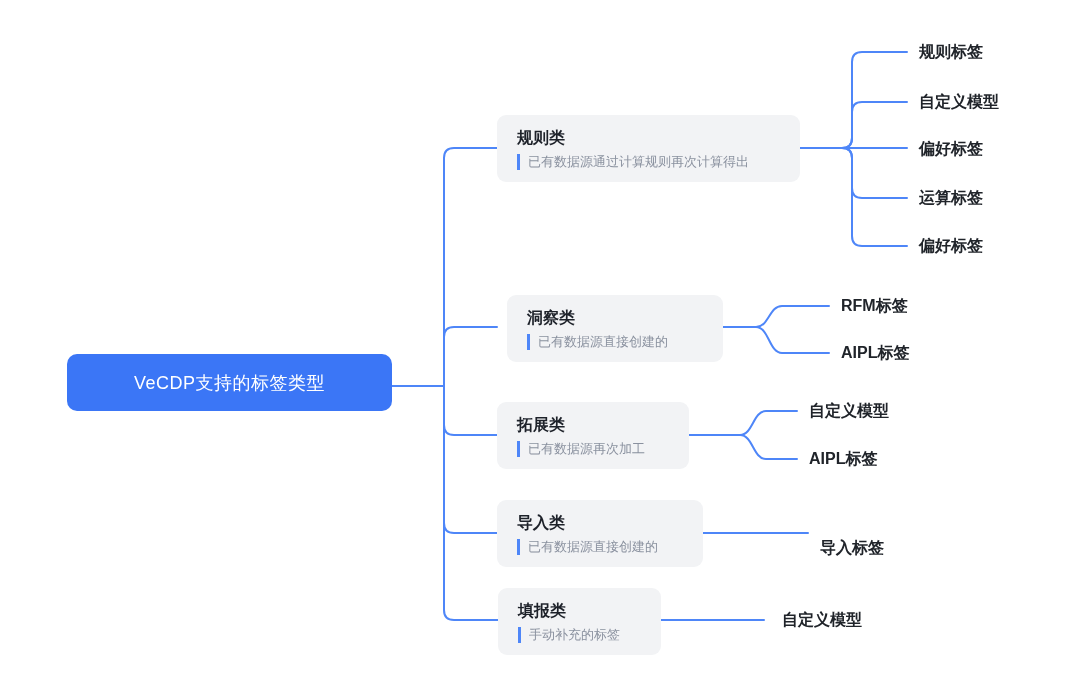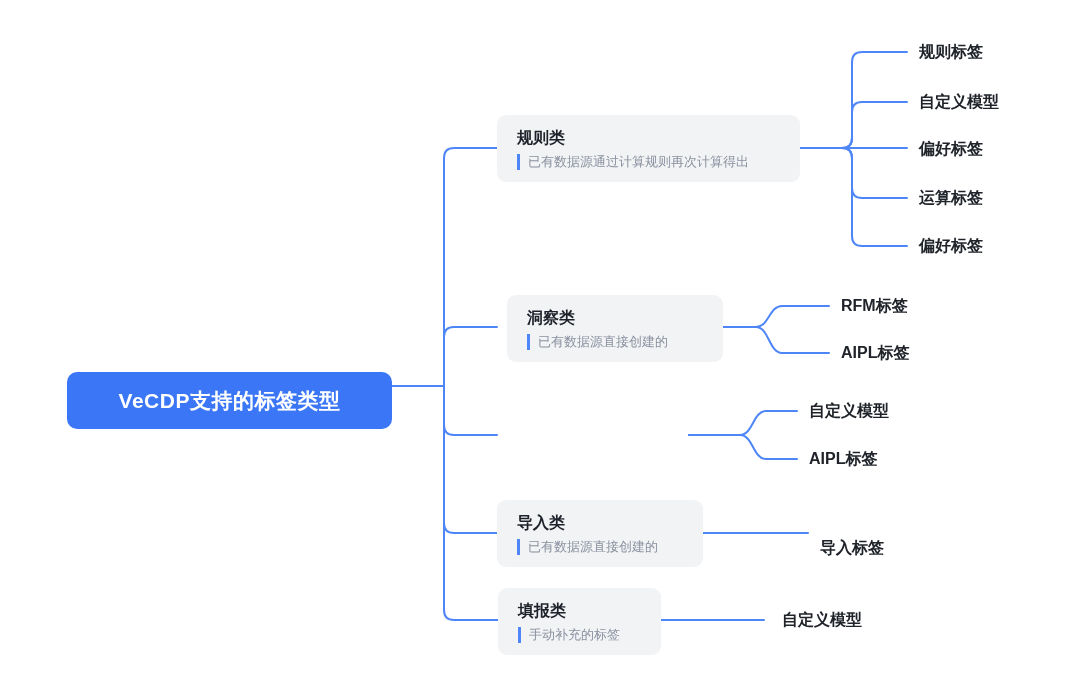--- a/index.html
+++ b/index.html
@@ -17,25 +17,25 @@
     width:1080px;height:679px;
     background:#ffffff;
     overflow:hidden;
     font-family:"Liberation Sans","DejaVu Sans",sans-serif;
   }
   svg.connectors{position:absolute;left:0;top:0;width:1080px;height:679px;}
   svg.connectors path{fill:none;stroke:var(--line);stroke-width:2;stroke-linecap:round;}
 
   .root-node{
     position:absolute;
-    left:67px;top:372px;width:325px;height:57px;
+    left:67px;top:354px;width:325px;height:57px;
     background:var(--accent);
     border-radius:10px;
     color:#ffffff;
-    font-size:21px;font-weight:bold;
+    font-size:18px;font-weight:normal;
     display:flex;align-items:center;justify-content:center;
     letter-spacing:.5px;
   }
   .branch-node{
     position:absolute;
     background:var(--nodeBg);
     border-radius:9px;
     padding:13px 20px 12px 20px;
   }
   .branch-title{
@@ -98,20 +98,24 @@
   </div>
 
   <div class="branch-node n1">
     <div class="branch-title">规则类</div>
     <div class="branch-subtitle">已有数据源通过计算规则再次计算得出</div>
   </div>
   <div class="branch-node n2">
     <div class="branch-title">洞察类</div>
     <div class="branch-subtitle">已有数据源直接创建的</div>
   </div>
+  <div class="branch-node n3">
+    <div class="branch-title">拓展类</div>
+    <div class="branch-subtitle">已有数据源再次加工</div>
+  </div>
   <div class="branch-node n4">
     <div class="branch-title">导入类</div>
     <div class="branch-subtitle">已有数据源直接创建的</div>
   </div>
   <div class="branch-node n5">
     <div class="branch-title">填报类</div>
     <div class="branch-subtitle">手动补充的标签</div>
   </div>
 
   <div class="leaf" style="left:919px;top:52px">规则标签</div>

